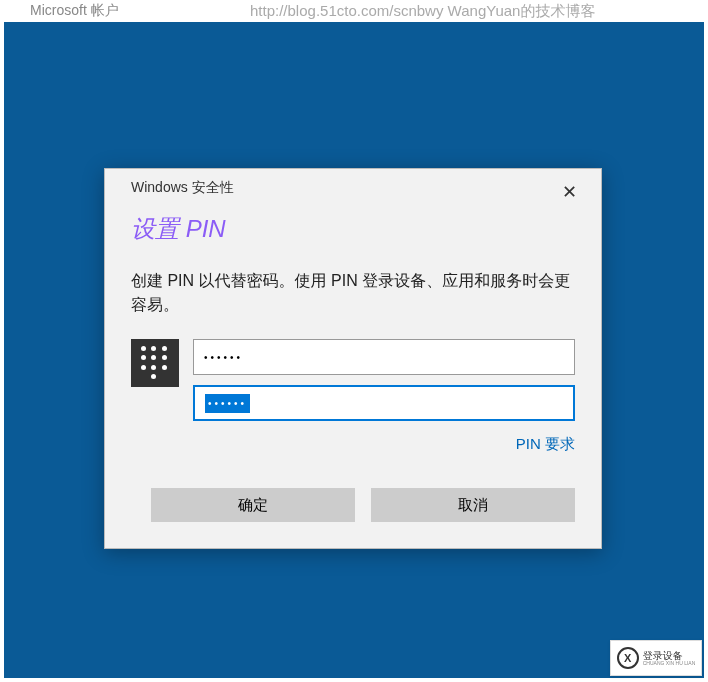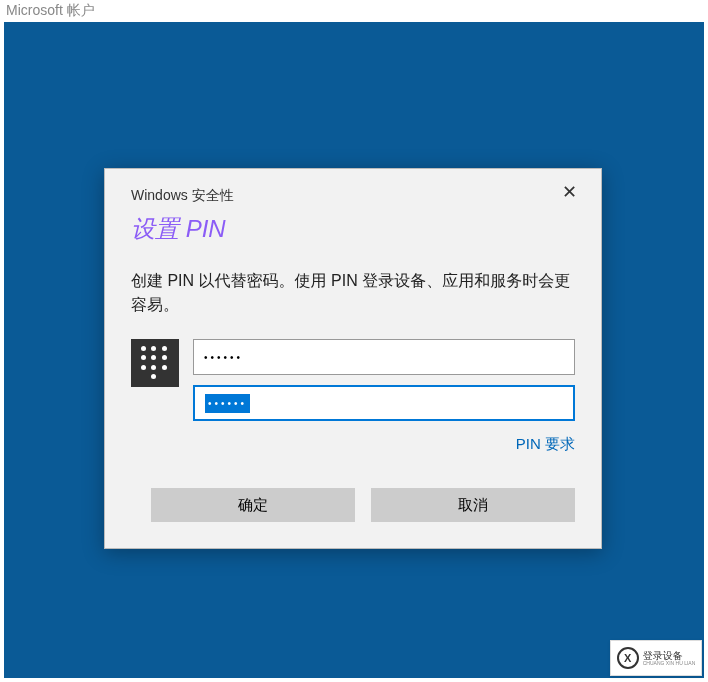--- a/index.html
+++ b/index.html
@@ -20,20 +20,21 @@
       height: 22px;
       background: #fff;
       display: flex;
       align-items: center;
       padding: 0 6px;
       color: #888;
       font-size: 14px;
     }
     .top-bar .title {
       color: #888;
+      margin-left: 24px;
     }
     .top-bar .url {
       position: absolute;
       left: 250px;
       color: #aaa;
       font-size: 15px;
     }
     .blue-area {
       position: absolute;
       top: 22px;
@@ -48,21 +49,21 @@
       left: 104px;
       width: 498px;
       background: #f2f2f2;
       border: 1px solid #bbb;
       box-shadow: 0 4px 20px rgba(0,0,0,0.3);
       padding-bottom: 26px;
     }
     .dialog-header {
       display: flex;
       justify-content: space-between;
-      align-items: flex-end;
+      align-items: flex-start;
       padding: 10px 16px 0 26px;
       font-size: 14px;
       color: #333;
     }
     .close-btn {
       font-size: 18px;
       font-weight: 300;
       cursor: pointer;
       padding: 2px 8px;
       color: #333;
@@ -195,20 +196,21 @@
       display: flex;
       flex-direction: column;
       line-height: 1.1;
     }
   </style>
 </head>
 <body>
 
 <div class="top-bar">
   <span class="title">Microsoft 帐户</span>
+  <span class="url">http://blog.51cto.com/scnbwy WangYuan的技术博客</span>
 </div>
 
 <div class="blue-area"></div>
 
 <div class="dialog">
   <div class="dialog-header">
     <span>Windows 安全性</span>
     <span class="close-btn">✕</span>
   </div>
   <div class="dialog-title">设置 PIN</div>

